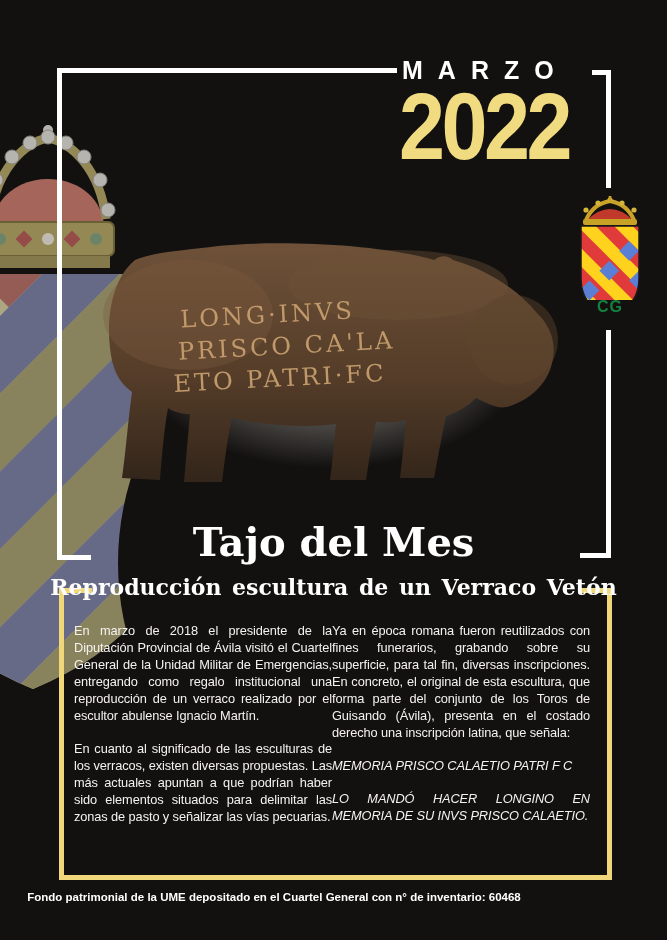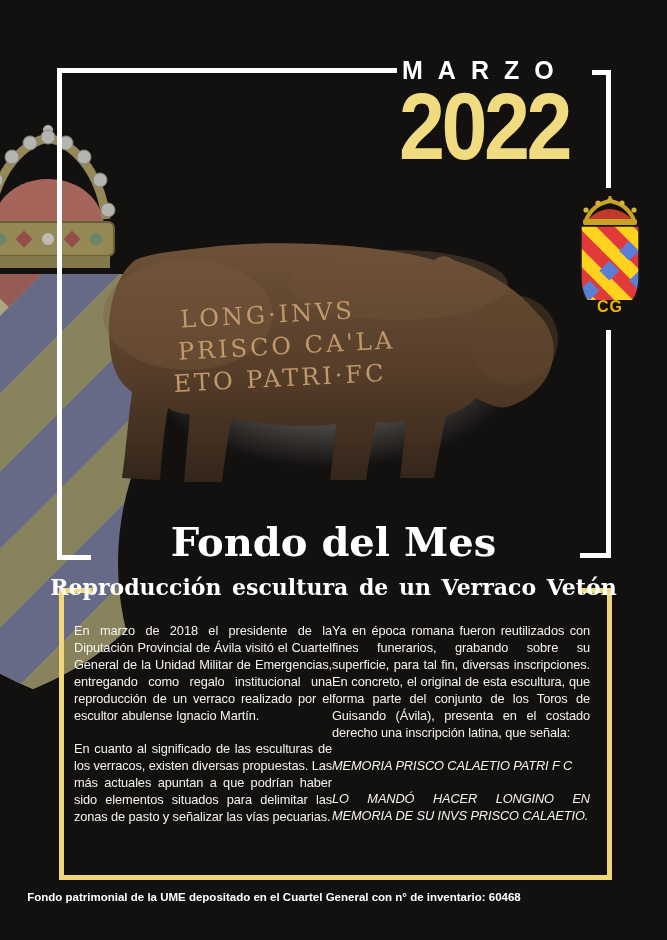--- a/index.html
+++ b/index.html
@@ -32,21 +32,21 @@
   #y-bottom{left:59px;top:875px;width:553px;height:5px;}
   #y-right{left:607px;top:588px;width:5px;height:292px;}
   #y-right-cap{left:580px;top:588px;width:32px;height:5px;}
   
   #month{left:402px;top:56px;width:210px;font-weight:bold;font-size:25px;
          letter-spacing:15px;color:#fff;z-index:6;}
   #year{left:399px;top:80px;width:220px;font-weight:bold;font-size:94px;line-height:1;
         letter-spacing:-4px;color:#f1db80;transform:scaleX(.88);transform-origin:left top;z-index:6;}
   
   #emblem{left:573px;top:196px;width:74px;height:104px;z-index:7;}
-  #emblem-label{left:573px;top:298px;width:74px;text-align:center;color:#eab308;
+  #emblem-label{left:573px;top:298px;width:74px;text-align:center;color:#15803d;
                 font-weight:bold;font-size:16px;letter-spacing:1px;z-index:7;}
   
   #title{left:0;top:518px;width:667px;text-align:center;z-index:7;
          font-family:"DejaVu Serif","Liberation Serif",serif;font-weight:bold;font-size:40px;}
   #subtitle{left:0;top:574px;width:667px;text-align:center;z-index:7;
             font-family:"DejaVu Serif","Liberation Serif",serif;font-weight:bold;
             font-size:22px;word-spacing:3px;}
   
   .col{top:622px;width:258px;z-index:7;font-size:12.8px;line-height:1.33;
        text-align:justify;letter-spacing:-0.1px;color:#f4f2ef;}
@@ -212,21 +212,21 @@
         <rect x="57" y="67" width="14" height="14"></rect>
           <rect x="85" y="67" width="14" height="14"></rect>
         <rect x="-13" y="95" width="14" height="14"></rect>
           <rect x="43" y="95" width="14" height="14"></rect>
       </g>
     </g>
     <path d="M8,30 L66,30 L66,82 Q66,112 37,118 Q8,112 8,82 Z" fill="none" stroke="#1a1a1a" stroke-width="1.5"></path>
   </svg>
   <div id="emblem-label" class="abs">CG</div>
 
-  <div id="title" class="abs">Fondo del Mes</div>
+  <div id="title" class="abs">Tajo del Mes</div>
   <div id="subtitle" class="abs">Reproducción escultura de un Verraco Vetón</div>
 
   <div id="col-left" class="abs col">
     <p>En marzo de 2018 el presidente de la Diputación Provincial de Ávila visitó el Cuartel General de la Unidad Militar de Emergencias, entregando como regalo institucional una reproducción de un verraco realizado por el escultor abulense Ignacio Martín.</p>
     <p>En cuanto al significado de las esculturas de los verracos, existen diversas propuestas. Las más actuales apuntan a que podrían haber sido elementos situados para delimitar las zonas de pasto y señalizar las vías pecuarias.</p>
   </div>
   <div id="col-right" class="abs col">
     <p>Ya en época romana fueron reutilizados con fines funerarios, grabando sobre su superficie, para tal fin, diversas inscripciones. En concreto, el original de esta escultura, que forma parte del conjunto de los Toros de Guisando (Ávila), presenta en el costado derecho una inscripción latina, que señala:</p>
     <p class="italic">MEMORIA PRISCO CALAETIO PATRI F C</p>
     <p class="italic">LO MANDÓ HACER LONGINO EN MEMORIA DE SU INVS PRISCO CALAETIO.</p>

